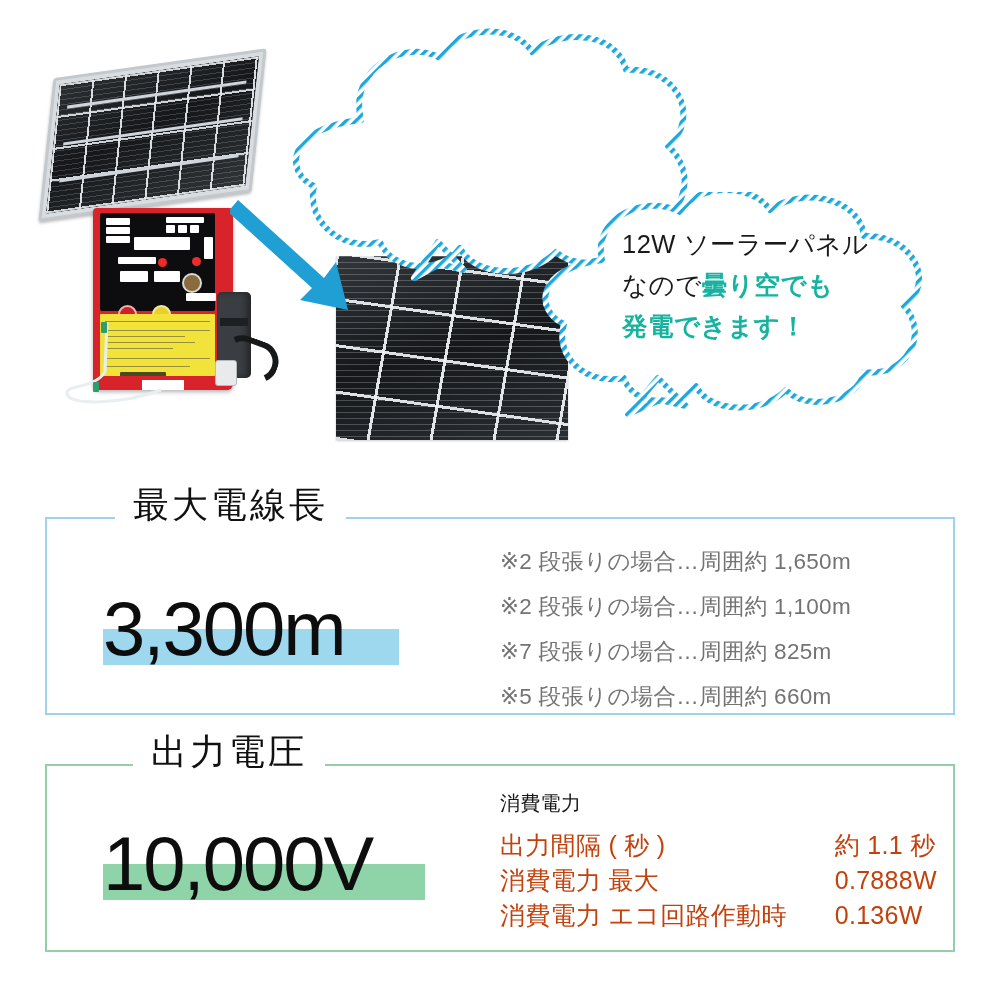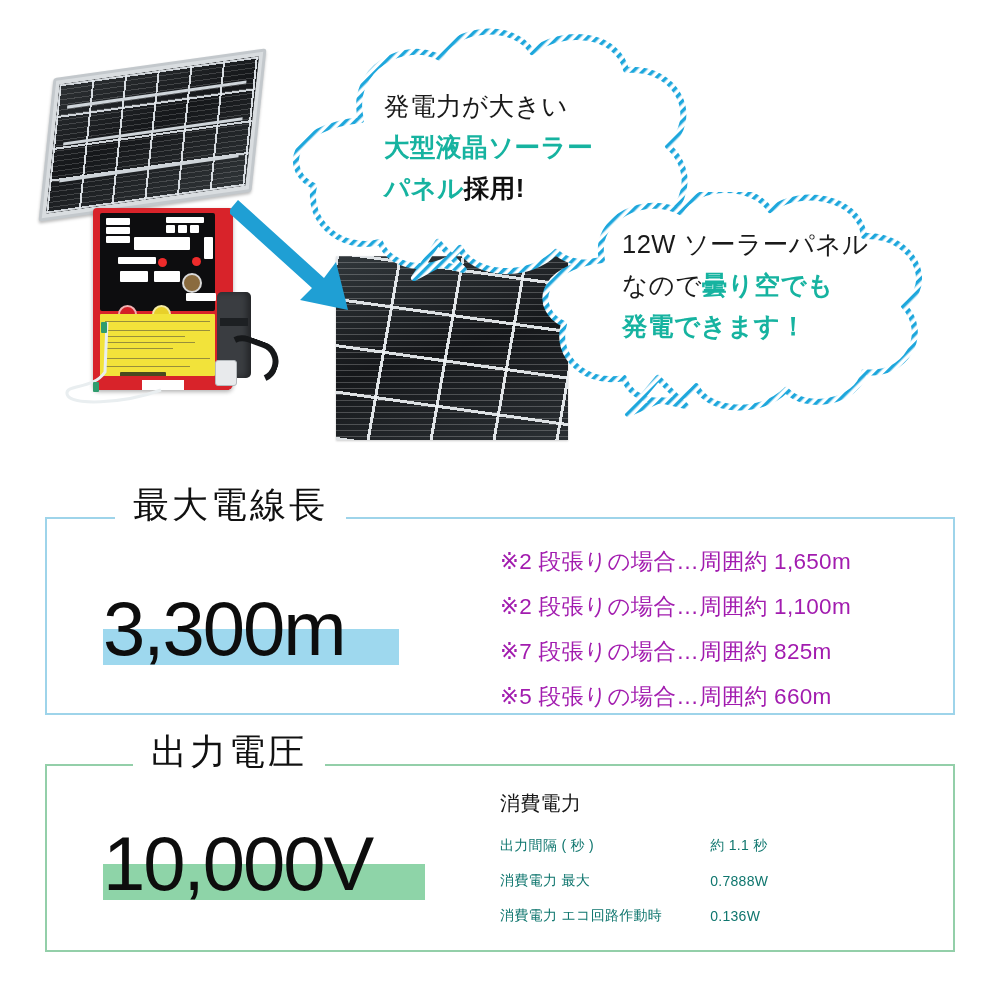--- a/index.html
+++ b/index.html
@@ -87,25 +87,25 @@
   .spec-title{position:absolute;top:-14px;font-size:36px;color:#111;letter-spacing:3px;
     background:#ffffff;padding:0 18px;white-space:nowrap;font-weight:500;}
 
   .big-wrap{position:absolute;}
   .big-val{position:relative;font-size:76px;font-weight:normal;color:#0d0d0d;letter-spacing:-2px;z-index:2;
     font-family:"Liberation Sans","DejaVu Sans",sans-serif;white-space:nowrap;}
   .big-underline{position:absolute;left:0;height:36px;z-index:1;background:#9ed8ee;}
   .spec.green .big-underline{background:#8ed4a8;}
 
   .notes{position:absolute;}
-  .note-row{font-size:22.5px;color:#a21caf;line-height:45px;white-space:nowrap;letter-spacing:.3px;}
+  .note-row{font-size:22.5px;color:#737373;line-height:45px;white-space:nowrap;letter-spacing:.3px;}
 
   .perf-title{position:absolute;font-size:20px;color:#161616;letter-spacing:.3px;}
   .perf-table{position:absolute;border-collapse:collapse;}
-  .perf-table td{font-size:14px;color:#0f766e;padding:0;height:35px;vertical-align:middle;white-space:nowrap;letter-spacing:.3px;}
+  .perf-table td{font-size:25px;color:#c2410c;padding:0;height:35px;vertical-align:middle;white-space:nowrap;letter-spacing:.3px;}
   .perf-table td.val{padding-left:48px;}
 </style>
 </head>
 <body>
 
 <div id="stage">
 
   <div class="top-area">
 
     <div class="product">
@@ -188,31 +188,20 @@
                  C392 38 412 92 380 118
                  C414 148 392 200 348 198
                  C344 232 292 246 268 224
                  C240 252 186 248 172 220
                  C154 246 104 244 92 214
                  C54 224 18 194 26 158
                  C-4 144 -2 100 73 92 Z
                  M150 214
                  L126 250 L152 236 L176 242 Z" fill="#ffffff" stroke="url(#hatchA)" stroke-width="6" stroke-linejoin="round"></path>
       </svg>
-      <div class="txt" style="left:96px;top:58px;">
-        <div class="bubble-line">
-          <span>発電力が大きい</span>
-        </div>
-        <div class="bubble-line">
-          <span class="hl">大型液晶ソーラー</span>
-        </div>
-        <div class="bubble-line">
-          <span class="hl">パネル</span><span class="bk">採用!</span>
-        </div>
-      </div>
     </div>
 
     <div class="cloud" style="left:540px;top:192px;">
       <svg width="420" height="230" viewBox="0 0 420 230">
         <defs>
           <pattern id="hatchB" width="7" height="7" patternTransform="rotate(45)" patternUnits="userSpaceOnUse">
             <rect width="7" height="7" fill="#ffffff"></rect>
             <rect width="3.4" height="7" fill="#1ea7dc"></rect>
           </pattern>
         </defs>

